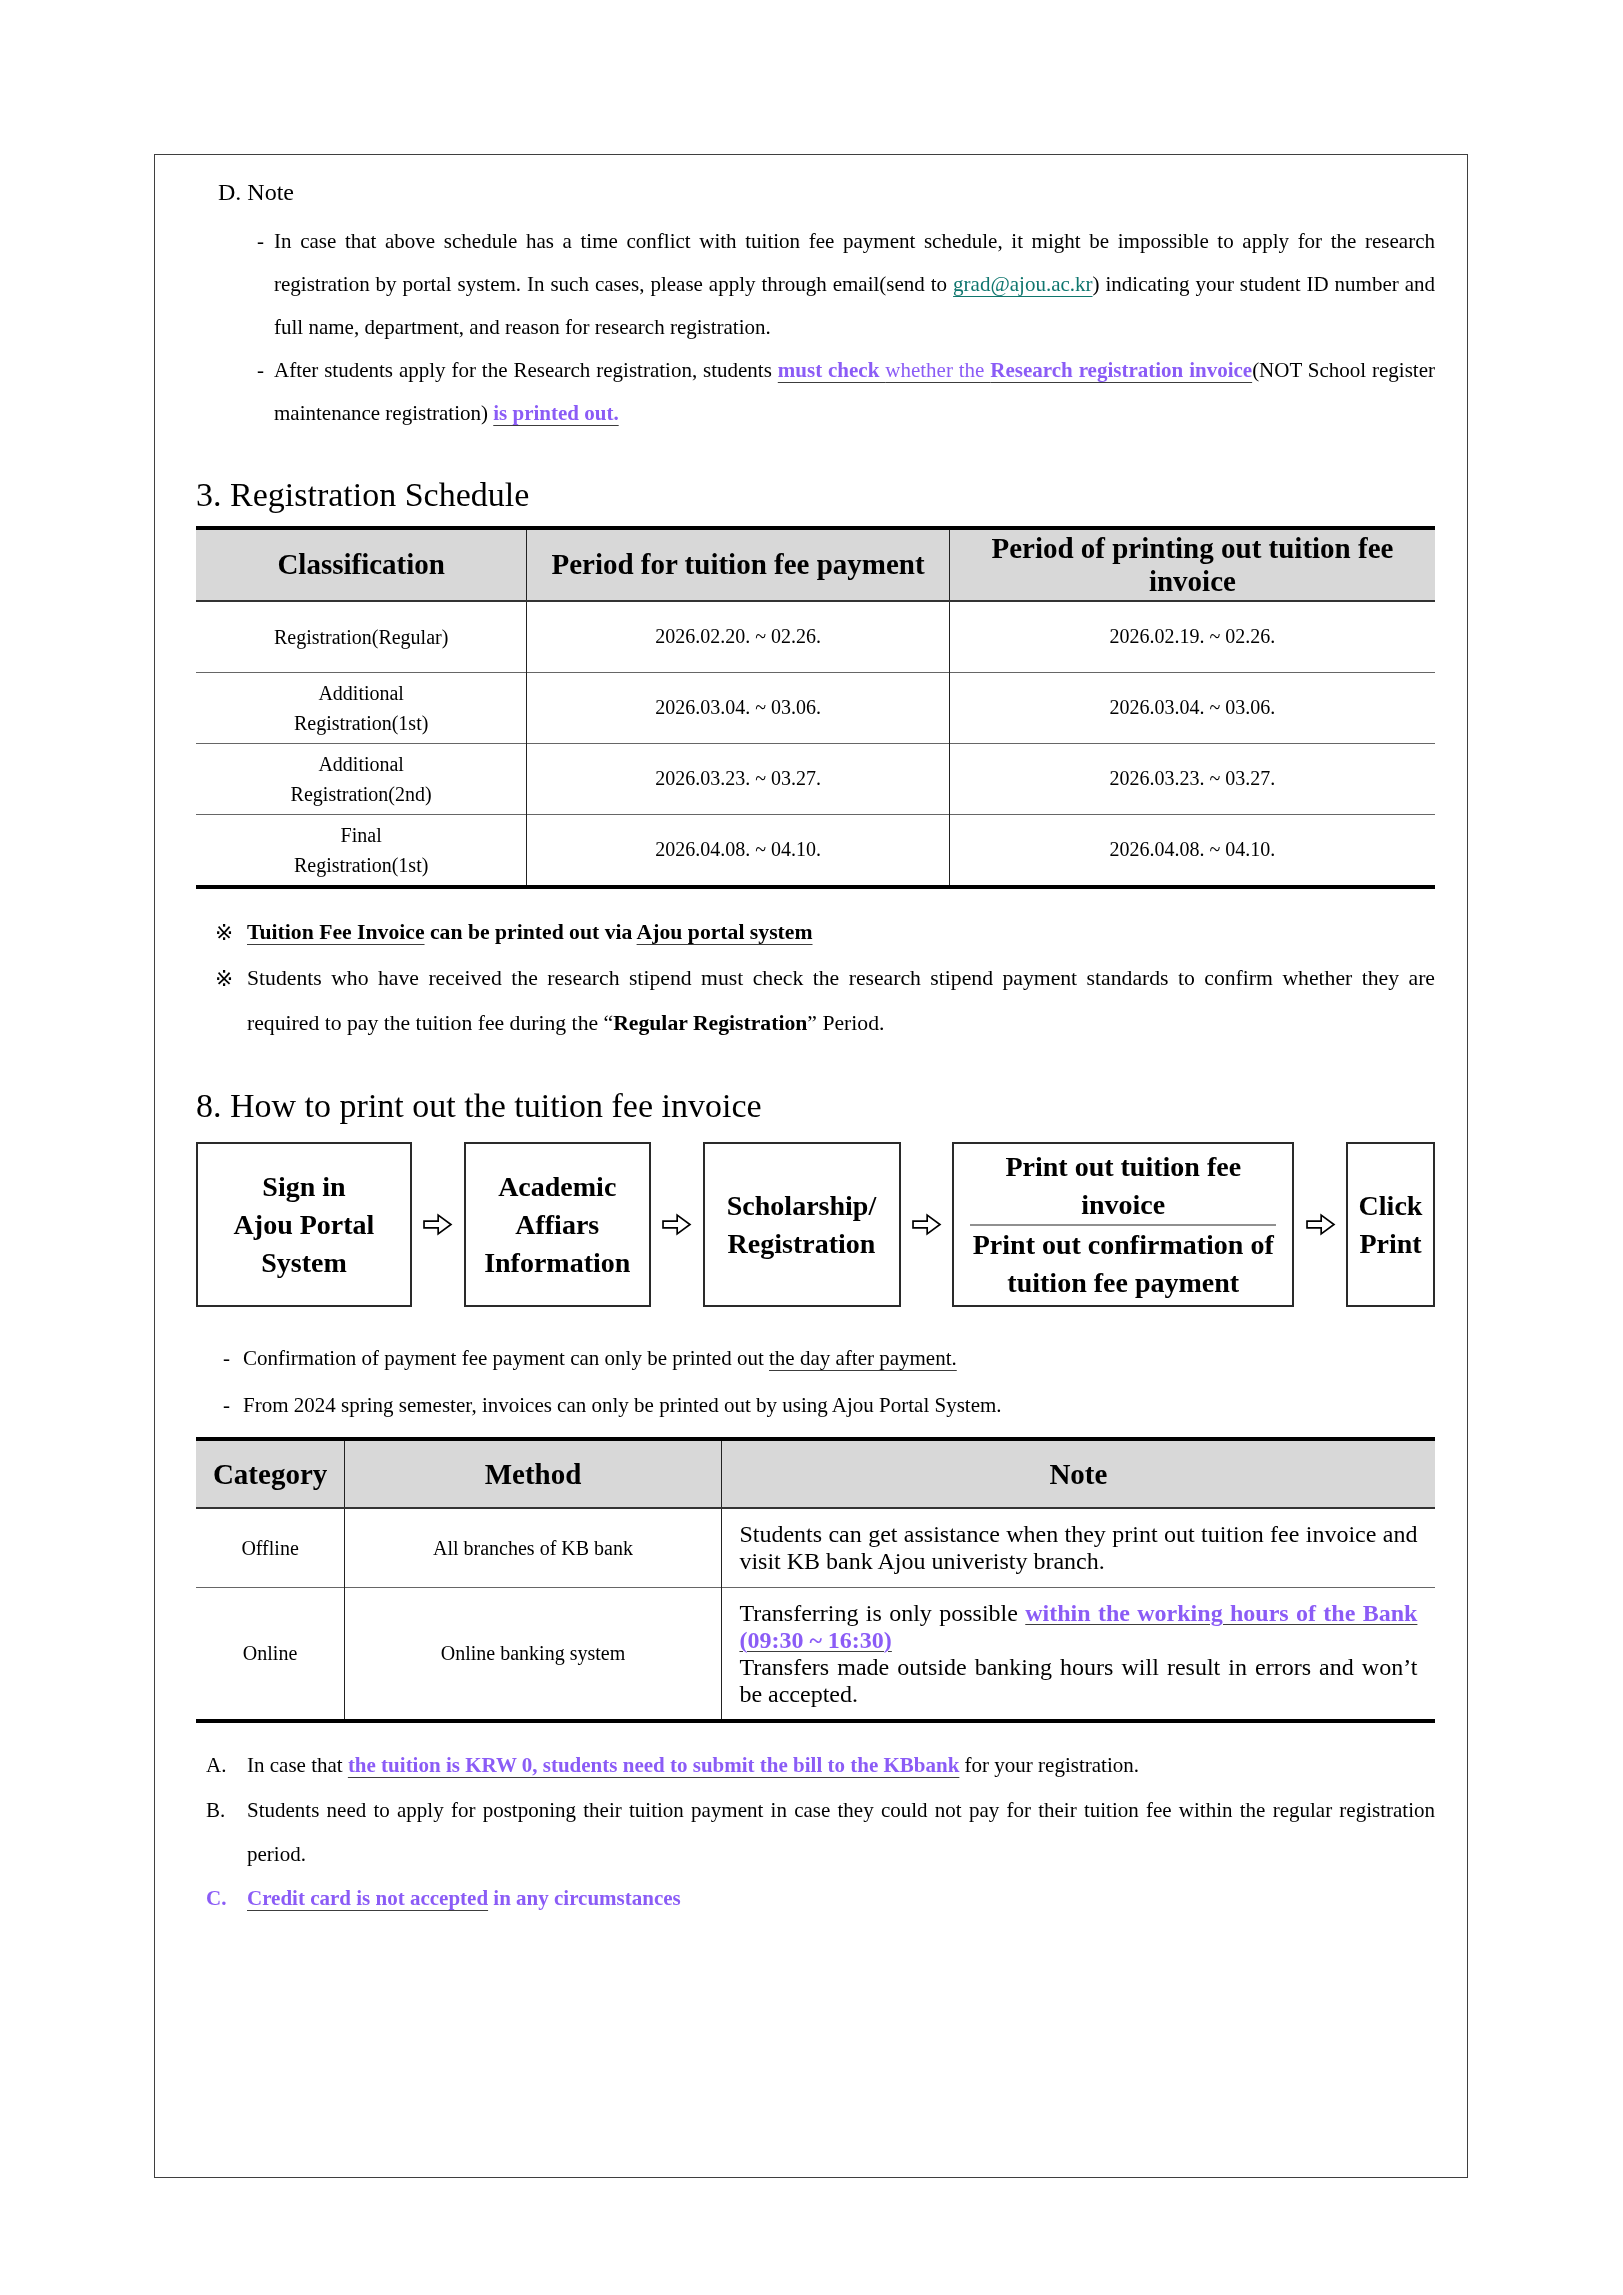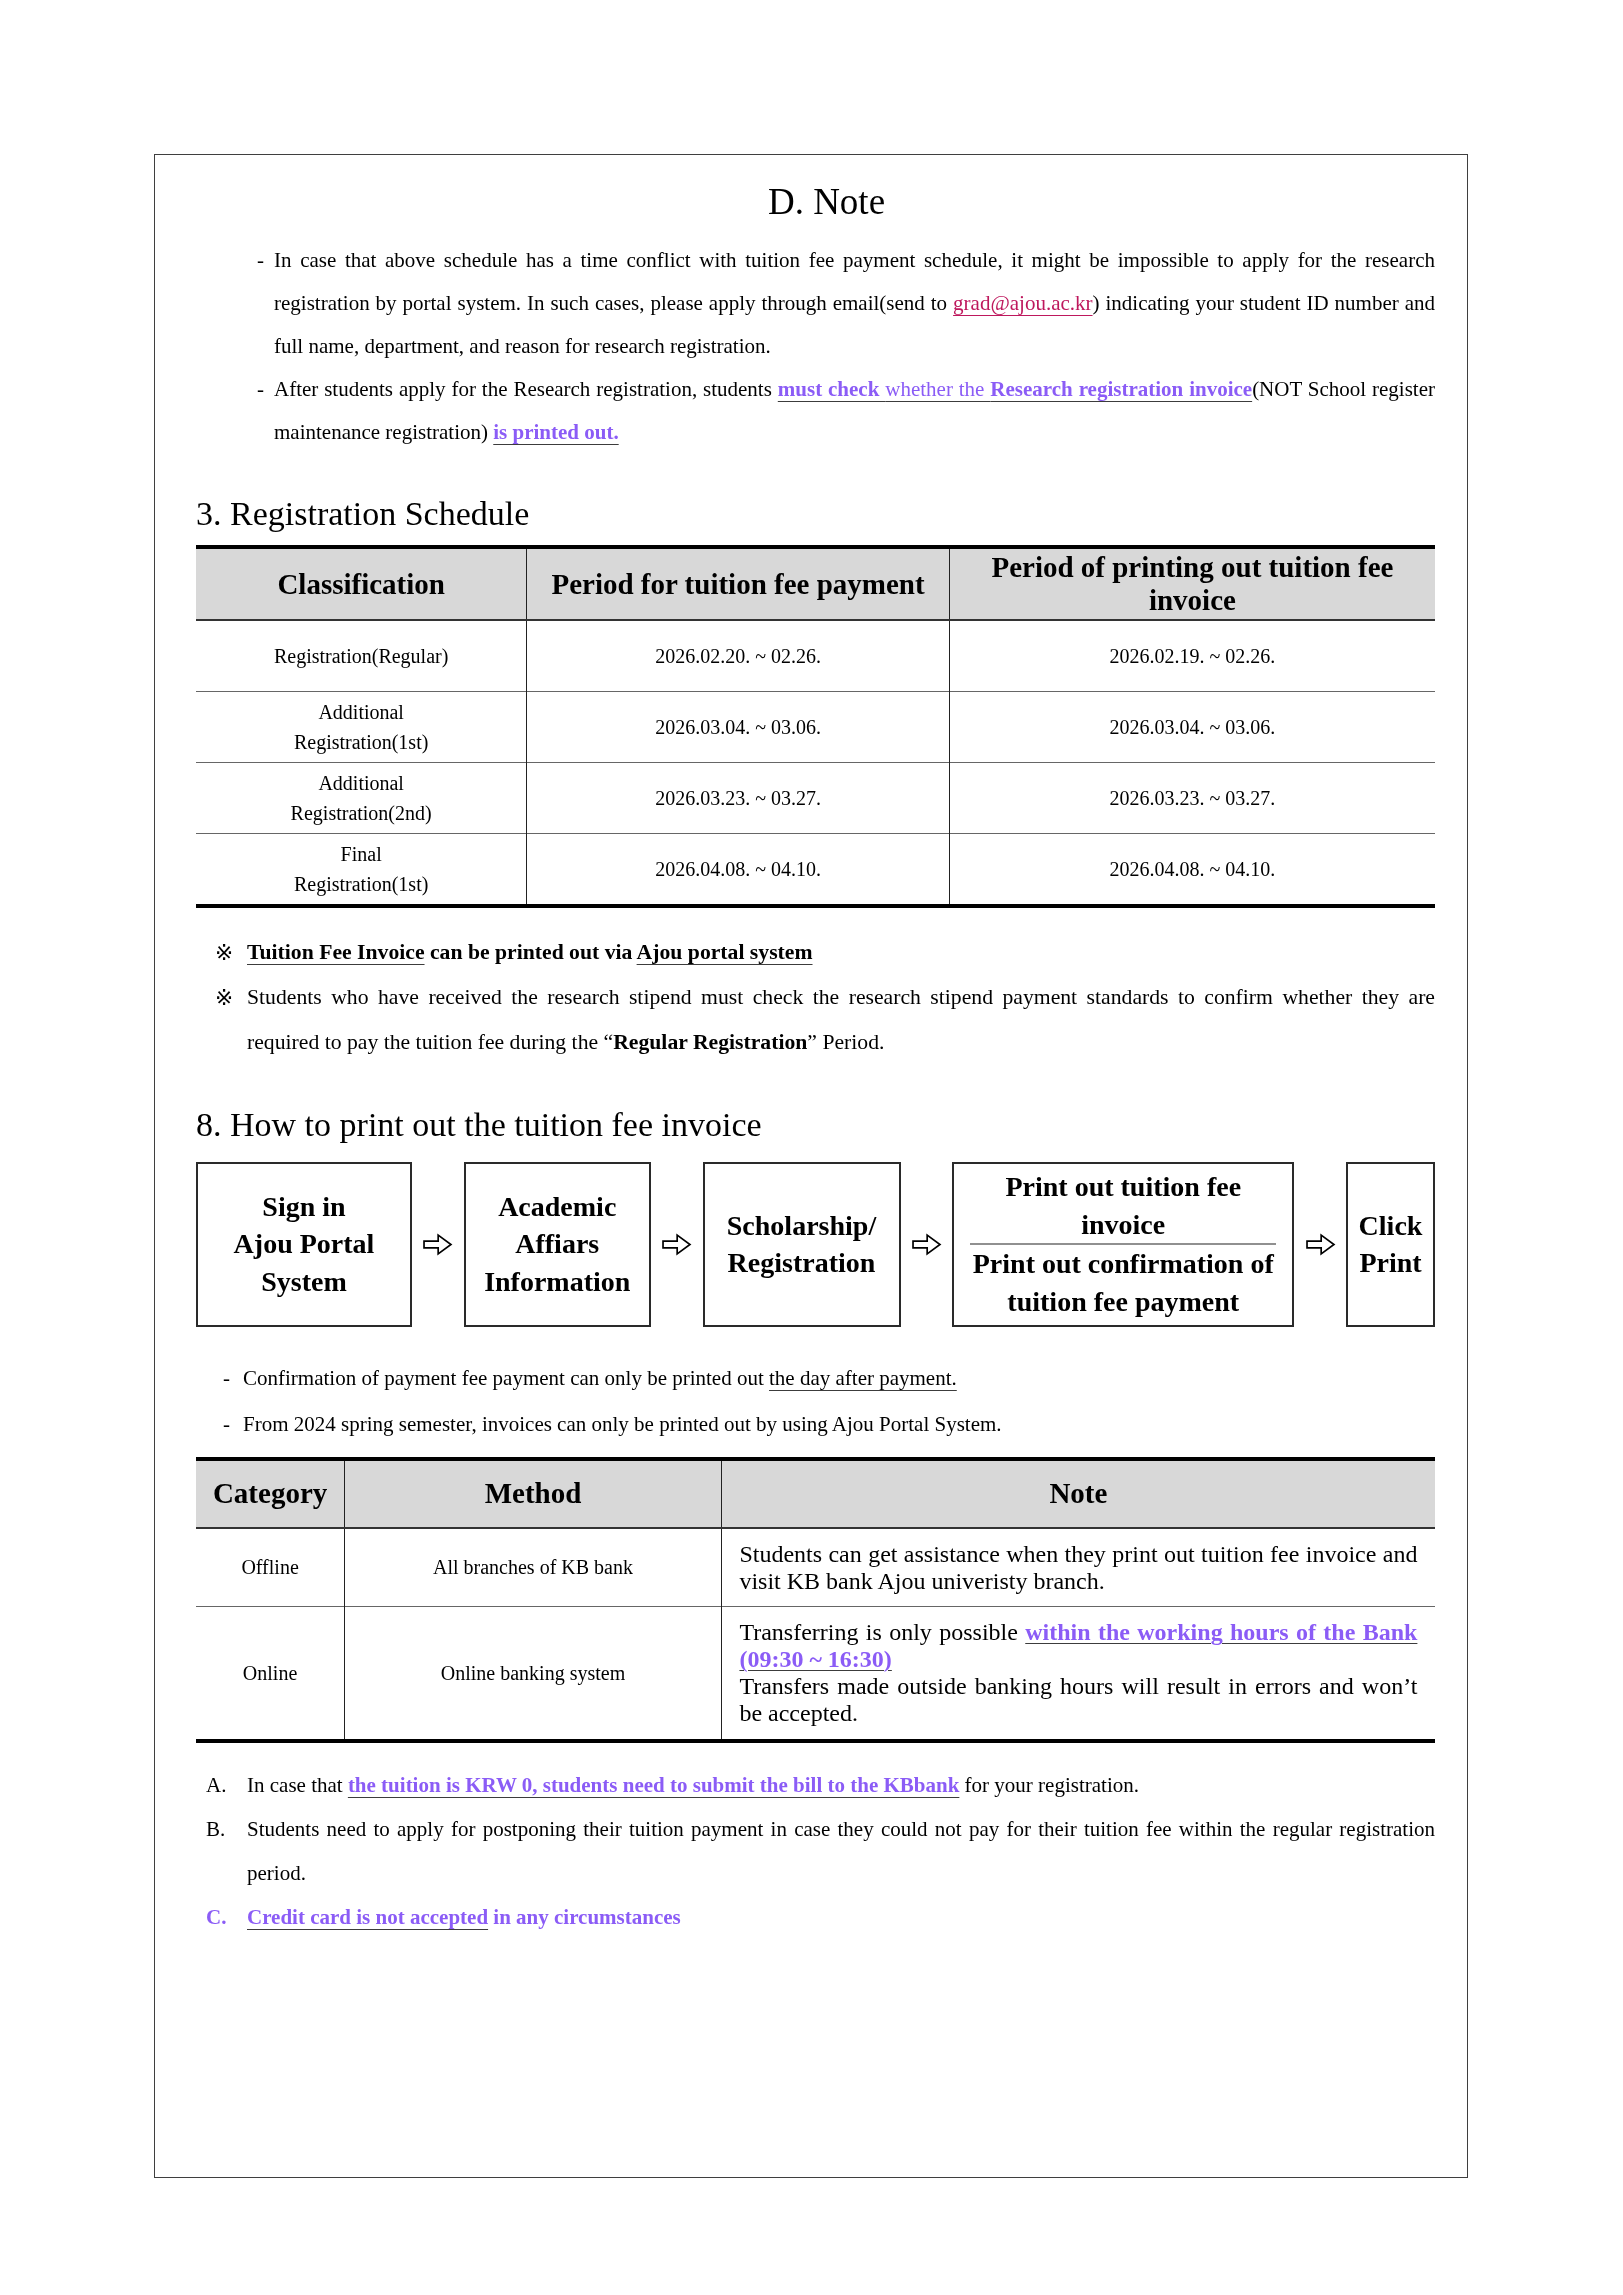--- a/index.html
+++ b/index.html
@@ -6,21 +6,21 @@
   body{
     width:1623px;height:2295px;position:relative;background:#ffffff;
     font-family:"Liberation Serif","DejaVu Serif",serif;color:#000;
   }
   .frame{
     position:absolute;left:154px;top:154px;width:1314px;height:2024px;
     box-sizing:border-box;border:1.4px solid #3f3f3f;background:#fff;
     padding:19px 32px 0 41px;overflow:hidden;
   }
   
-  .note-heading{font-size:37px;font-weight:normal;margin:0 0 0 22px;line-height:1.5;text-align:center;}
+  .note-heading{font-size:24px;font-weight:normal;margin:0 0 0 22px;line-height:1.5;}
   .dash-list{margin:9.5px 0 0 61px;}
   .dash-item{display:flex;font-size:21px;line-height:2.05;}
   .dash-col{width:17px;flex:none;}
   .dash-text{flex:1;text-align:justify;}
   
   .sec-heading{font-size:34px;font-weight:normal;margin:39px 0 0 0;line-height:1.25;}
   
   table{width:100%;border-collapse:collapse;table-layout:fixed;
         border-top:4.7px solid #000;border-bottom:4.7px solid #000;margin-top:9.5px;}
   th{background:#d8d8d8;font-weight:bold;font-size:29px;height:68px;
@@ -58,21 +58,21 @@
   
   .remarks{margin:20px 0 0 10px;}
   .remark{display:flex;font-size:21px;line-height:2.1;}
   .remark-label{width:41px;flex:none;}
   .remark-text{flex:1;text-align:justify;}
   
   .b{font-weight:bold;}
   .red{color:#8b5cf6;}
   .u{text-decoration:underline;text-decoration-color:#3c3c3c;
      text-decoration-thickness:1.4px;text-underline-offset:4.7px;}
-  .link{color:#be185d;text-decoration:underline;text-decoration-thickness:1.4px;
+  .link{color:#0f766e;text-decoration:underline;text-decoration-thickness:1.4px;
         text-underline-offset:4.7px;}
 </style>
 </head>
 <body>
 
 <div class="frame">
 
   <h2 class="note-heading">D. Note</h2>
   <div class="dash-list">
     <div class="dash-item">

